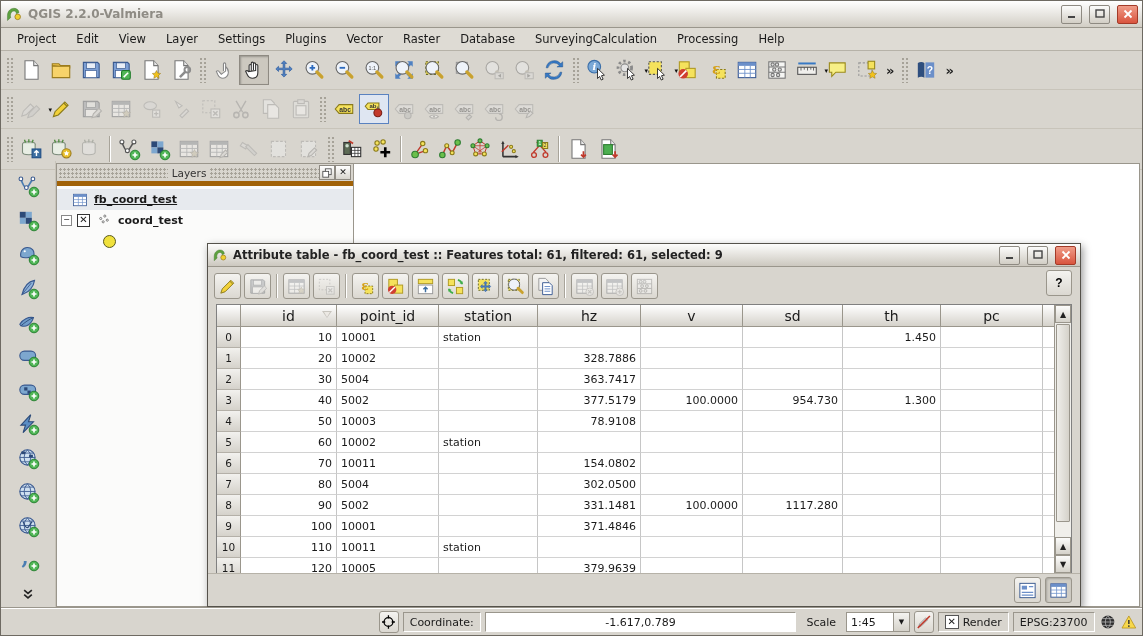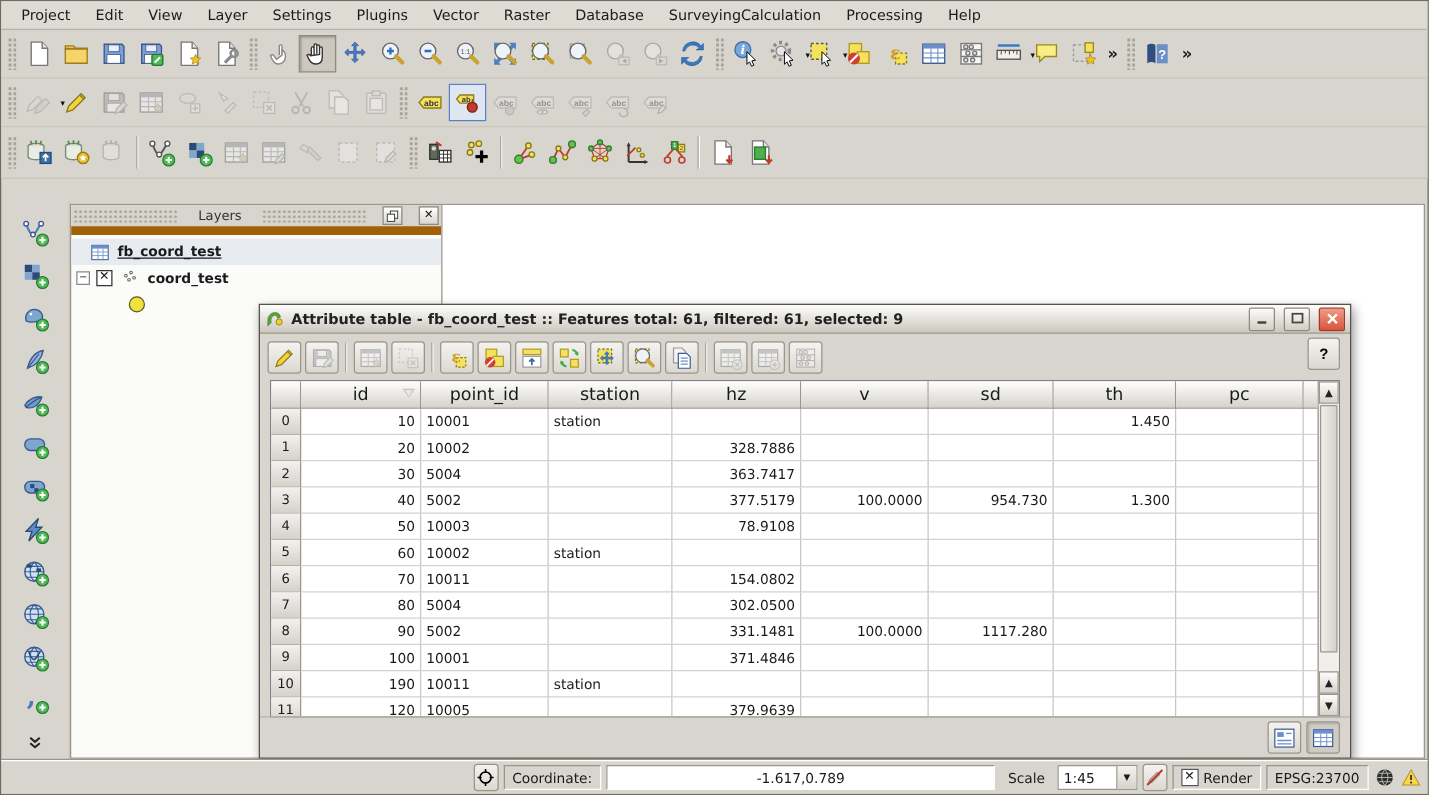--- a/index.html
+++ b/index.html
@@ -24,21 +24,21 @@
   .tbtn.dis .ic{opacity:.42;filter:grayscale(85%);}
   .ddarr{position:absolute;right:-7px;top:11px;font-size:7px;color:#111;}
   .ovflow{font-size:13px;font-weight:bold;padding:0 4px;}
   .grip{width:7px;height:26px;margin:0 3px;background-image:radial-gradient(circle at 2px 2px,#a6a298 1.1px,rgba(0,0,0,0) 1.4px);background-size:4px 4px;}
   .tbsep{width:1px;height:26px;background:#a8a49a;border-right:1px solid #fff;margin:0 3px;}
   
   .main{position:absolute;top:160px;left:0;right:0;bottom:26px;}
   .leftstrip{position:absolute;left:0;top:0;bottom:0;width:54px;display:flex;flex-direction:column;align-items:center;padding-top:10px;gap:5px;border-right:1px solid #c8c4ba;}
   .leftstrip .tbtn{width:30px;height:30px;}
   .panel{position:absolute;left:55px;top:2px;width:296px;bottom:2px;border:1px solid #9a968c;background:#fbfbfa;display:flex;flex-direction:column;}
-  .panel-h{height:17px;display:flex;align-items:center;background:#d8d5ce;border-bottom:7px solid #a16207;padding:0 2px;gap:13px;}
+  .panel-h{height:17px;display:flex;align-items:center;background:#d8d5ce;border-bottom:5px solid #a16207;padding:0 2px;gap:0;}
   .dotfill{flex:1;height:10px;background-image:radial-gradient(circle at 1.5px 1.5px,#a6a298 1px,rgba(0,0,0,0) 1.3px);background-size:4px 4px;}
   .panel-h .ptitle{font-size:10.5px;color:#333;padding:0 4px;}
   .phbtn{width:14px;height:13px;display:flex;align-items:center;justify-content:center;border:1px solid #8e8a82;background:linear-gradient(#fff,#d8d5ce);font-size:9px;line-height:1;}
   .tree{padding-top:3px;}
   .trow{height:21px;display:flex;align-items:center;gap:5px;padding-left:14px;}
   .trow.selrow{background:#e7eaee;}
   .trow .lbl{font-weight:bold;}
   .trow .lbl.u{text-decoration:underline;}
   .expander{width:9px;height:9px;border:1px solid #888;background:#fff;font-size:8px;line-height:7px;text-align:center;margin-left:-10px;}
   .chk{width:11px;height:11px;border:1px solid #333;background:#fff;font-size:10px;line-height:10px;text-align:center;font-weight:bold;}
@@ -84,20 +84,42 @@
   .sb-combo .val{flex:1;padding-left:4px;}
   .sb-combo .cbtn{width:15px;height:100%;background:linear-gradient(#f4f3f0,#d5d2ca);border-left:1px solid #9a968c;display:flex;align-items:center;justify-content:center;font-size:7px;}
   .sb-chk{height:18px;display:flex;align-items:center;gap:4px;padding:0 6px;border:1px solid;border-color:#9a968c #fff #fff #9a968c;}
   .cbbox{width:12px;height:12px;background:#fff;border:1px solid #555;font-size:10px;line-height:11px;text-align:center;font-weight:bold;}
   .icon-only{width:18px;height:18px;}
 </style>
 </head>
 <body>
 
 <div class="window">
+  <div class="titlebar">
+    <span class="ticon" id="app-logo"><svg viewBox="0 0 22 22" width="100%" height="100%">
+          <path d="M3 13c0-5.5 3.8-9 8-9 3.4 0 6 2.2 6 5.4l-3.2 1.2c0-2-1.1-3.2-2.8-3.2-2.2 0-4.4 2.2-4.4 5.4 0 .9.2 1.7.5 2.4L3 19z" fill="#5da13f" stroke="#3c7028" stroke-width=".5"></path>
+          <circle cx="15.5" cy="14.5" r="3.4" fill="#f0d02f" stroke="#9c7c1c"></circle>
+        </svg></span>
+    <span class="ttext">QGIS 2.2.0-Valmiera</span>
+    <span class="winbtn">
+        <svg width="12" height="12" viewBox="0 0 12 12">
+          <path d="M2 9h7" stroke="#444" stroke-width="2"></path>
+        </svg>
+      </span>
+    <span class="winbtn">
+        <svg width="12" height="12" viewBox="0 0 12 12">
+          <rect x="2" y="2" width="8" height="7" fill="none" stroke="#444" stroke-width="1.4"></rect>
+        </svg>
+      </span>
+    <span class="winbtn close">
+        <svg width="12" height="12" viewBox="0 0 12 12">
+          <path d="M2.5 2.5l7 7M9.5 2.5l-7 7" stroke="#fff" stroke-width="1.8"></path>
+        </svg>
+      </span>
+  </div>
   <div class="menubar" id="menu-items">
       <div class="menu-item">Project</div>
       <div class="menu-item">Edit</div>
       <div class="menu-item">View</div>
       <div class="menu-item">Layer</div>
       <div class="menu-item">Settings</div>
       <div class="menu-item">Plugins</div>
       <div class="menu-item">Vector</div>
       <div class="menu-item">Raster</div>
       <div class="menu-item">Database</div>
@@ -1003,21 +1025,21 @@
             <div class="cell odd r row-odd">100</div>
             <div class="cell odd row-odd">10001</div>
             <div class="cell odd row-odd"></div>
             <div class="cell odd r row-odd">371.4846</div>
             <div class="cell odd r row-odd"></div>
             <div class="cell odd r row-odd"></div>
             <div class="cell odd r row-odd"></div>
             <div class="cell odd row-odd"></div>
             <div class="cell row-odd" style="border-right: none;"></div>
             <div class="rhcell">10</div>
-            <div class="cell even r row-even">190</div>
+            <div class="cell even r row-even">110</div>
             <div class="cell even row-even">10011</div>
             <div class="cell even row-even">station</div>
             <div class="cell even r row-even"></div>
             <div class="cell even r row-even"></div>
             <div class="cell even r row-even"></div>
             <div class="cell even r row-even"></div>
             <div class="cell even row-even"></div>
             <div class="cell row-even" style="border-right: none;"></div>
             <div class="rhcell">11</div>
             <div class="cell odd r row-odd">120</div>

